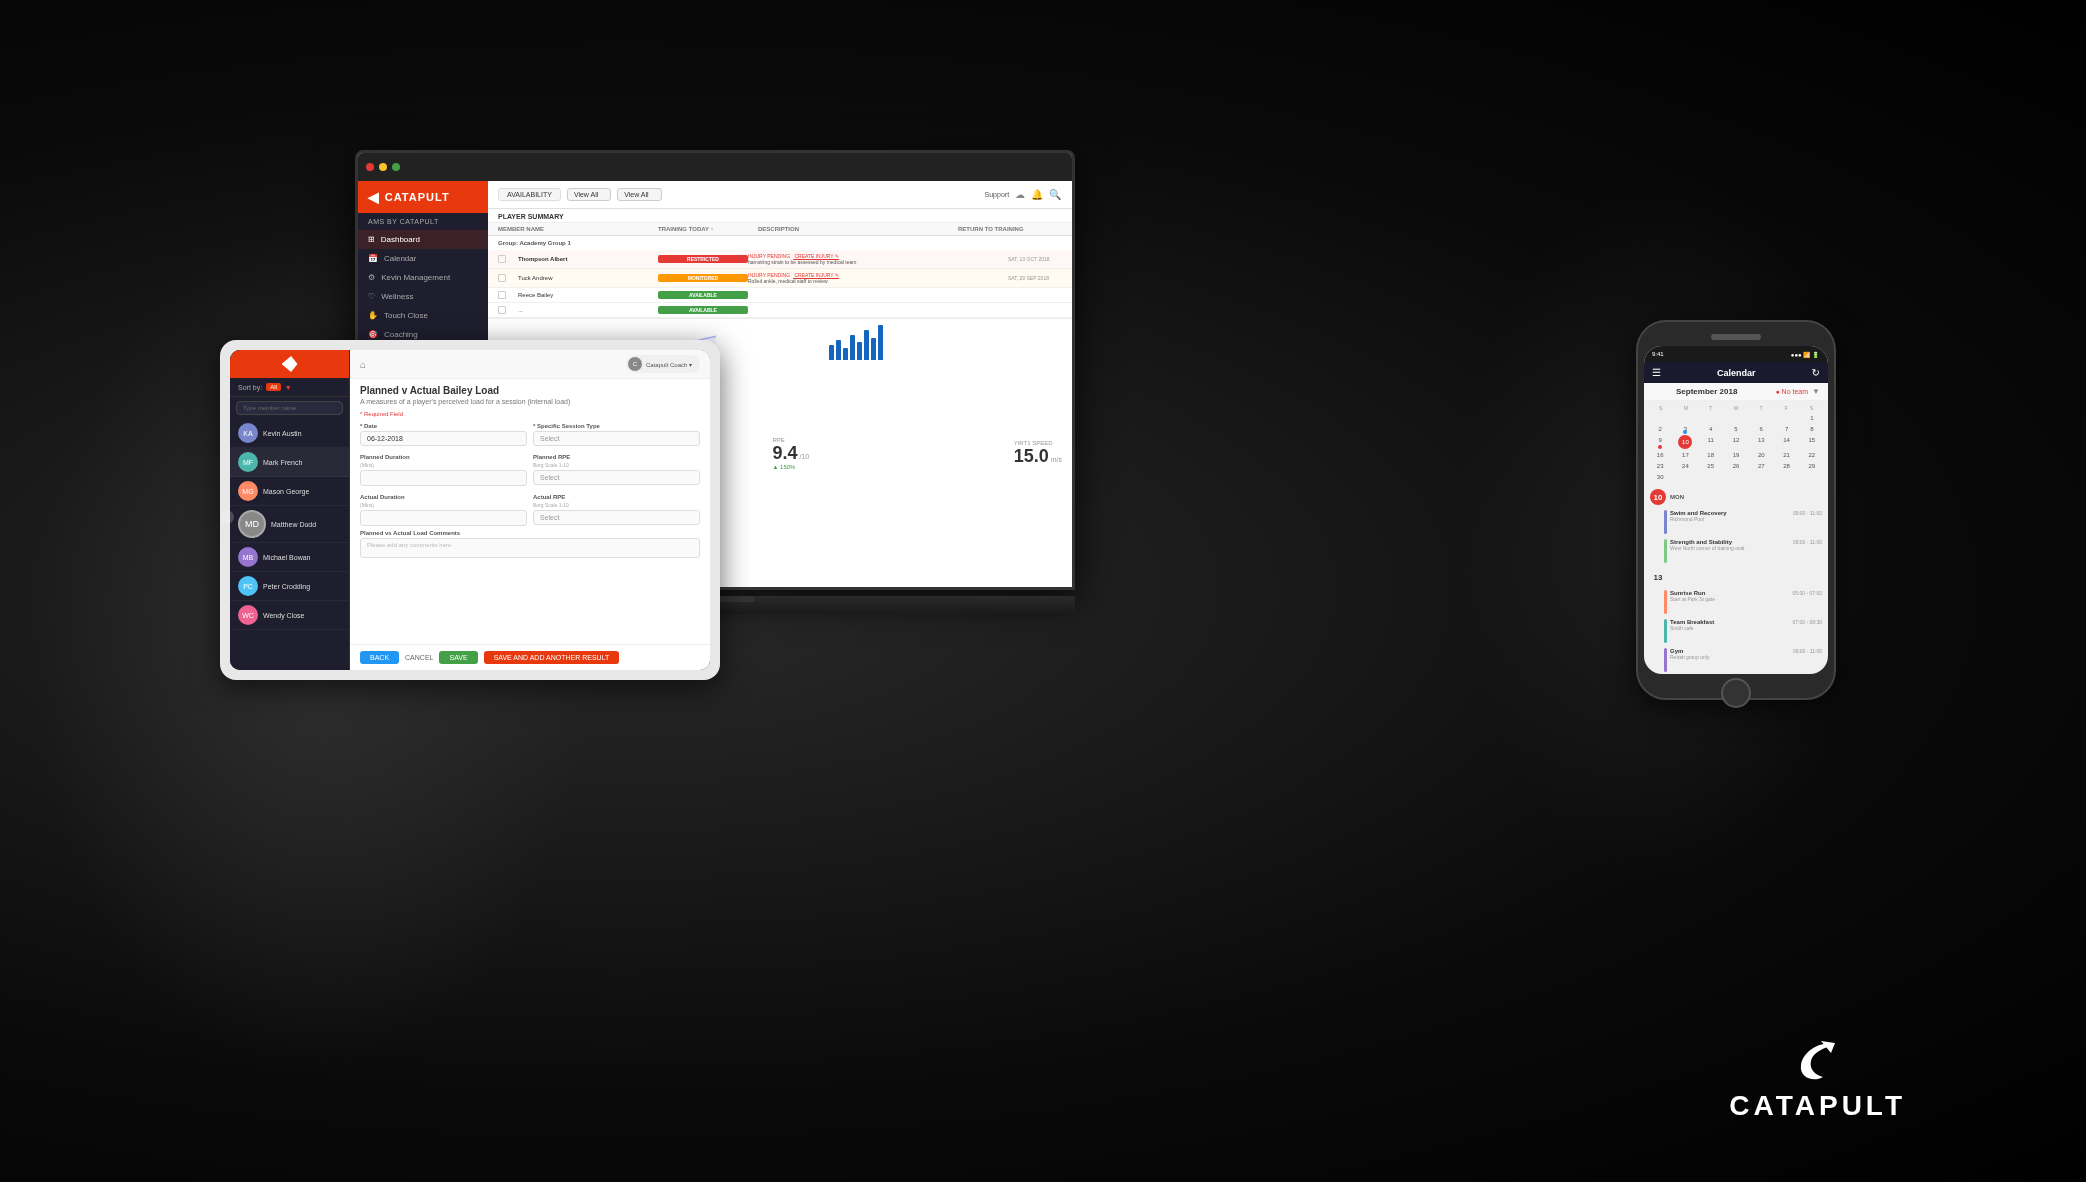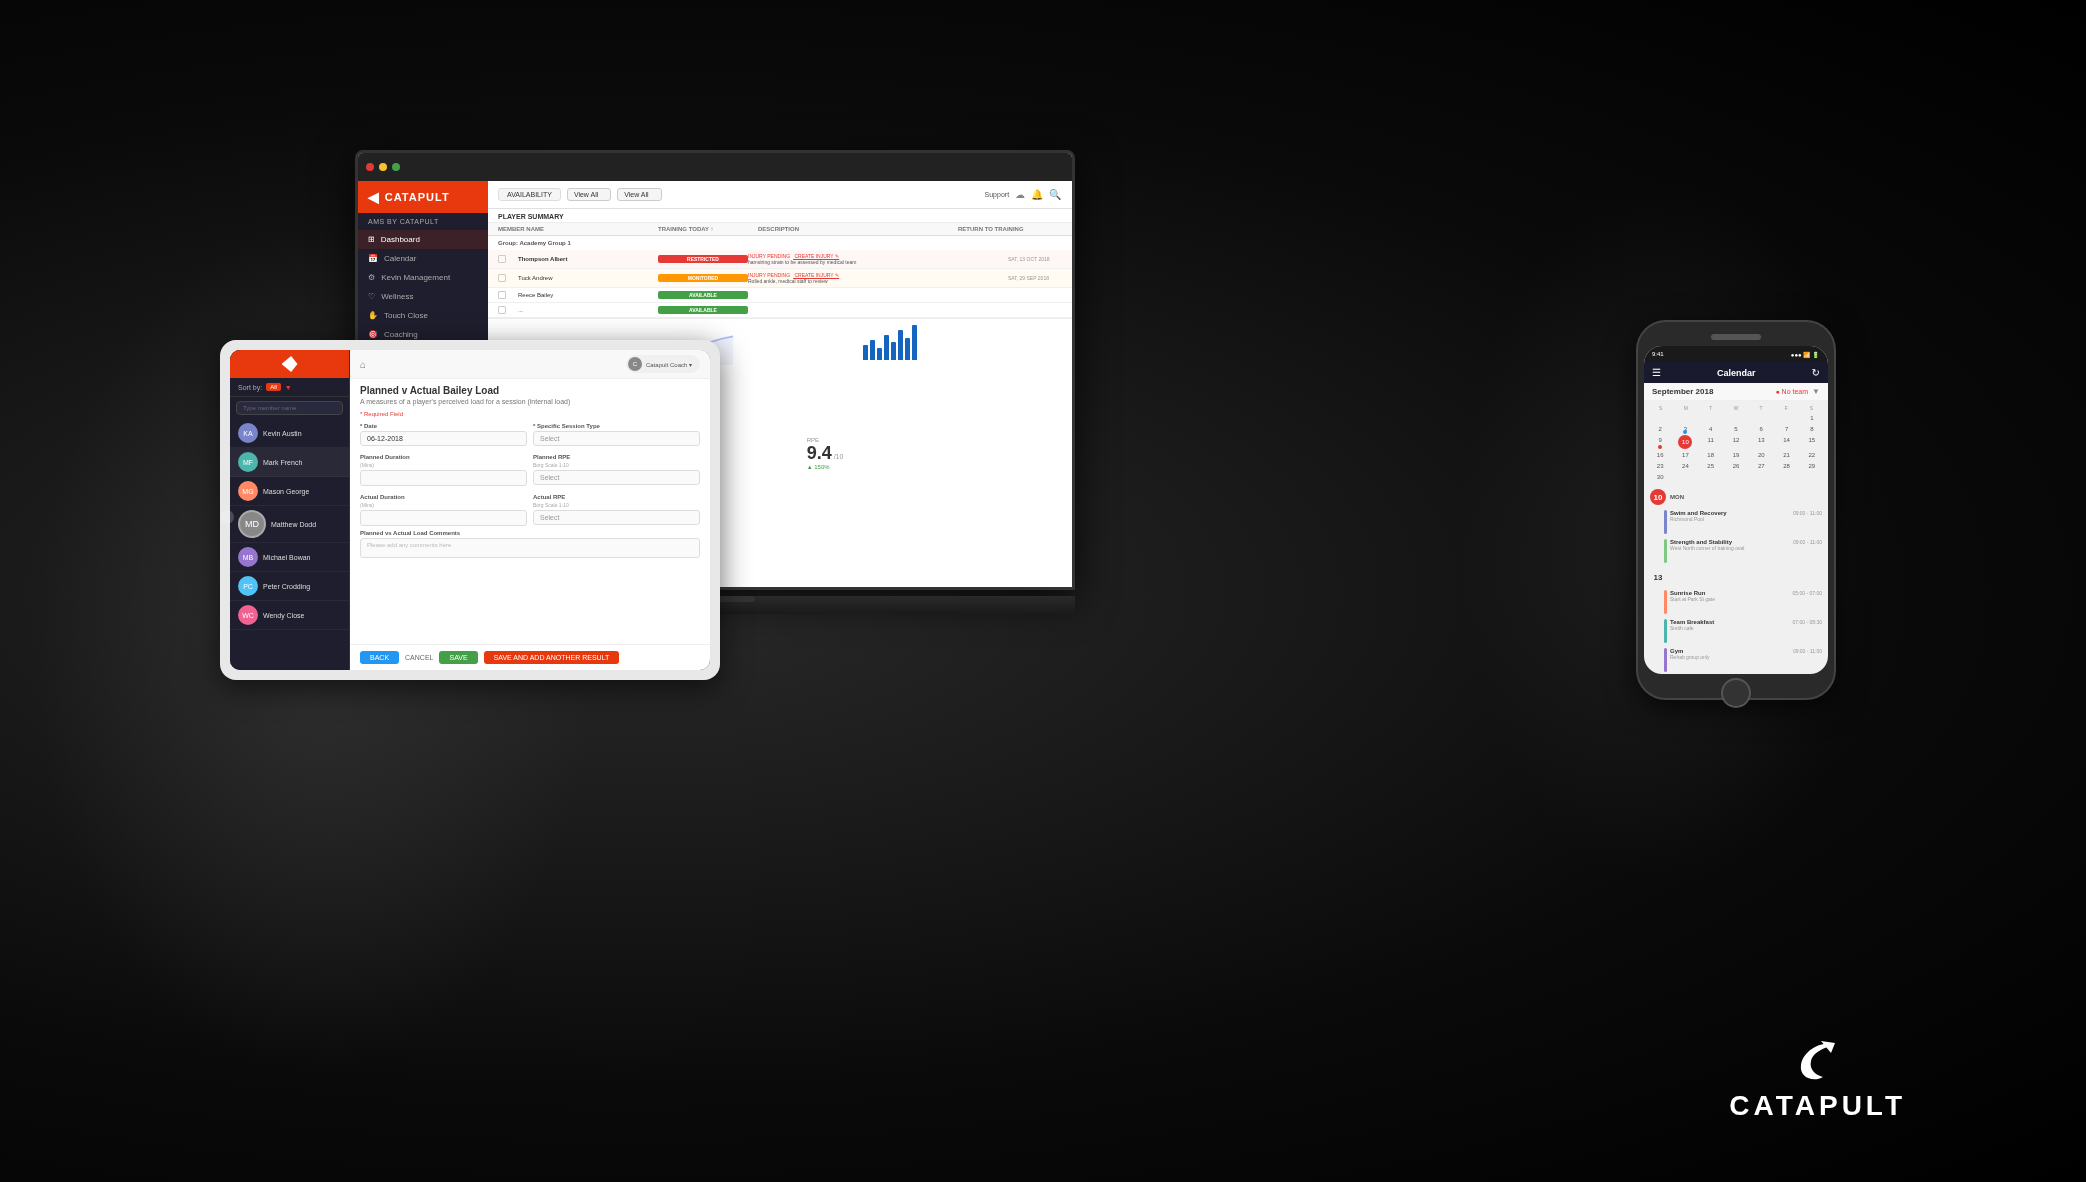--- a/index.html
+++ b/index.html
@@ -597,20 +597,21 @@
       align-items: center;
       justify-content: space-between;
       border-bottom: 1px solid #eee;
       background: #f8f8f8;
     }
 
     .phone-month-text {
       font-size: 8px;
       font-weight: bold;
       color: #333;
+      margin-left: 24px;
     }
 
     .phone-calendar {
       padding: 2px 4px;
     }
 
     .phone-cal-header {
       display: grid;
       grid-template-columns: repeat(7, 1fr);
       text-align: center;
@@ -884,20 +885,27 @@
             <div style="flex:1; position:relative;">
               <div class="bar-chart">
                 <div class="bar" style="height:15px;"></div>
                 <div class="bar" style="height:20px;"></div>
                 <div class="bar" style="height:12px;"></div>
                 <div class="bar" style="height:25px;"></div>
                 <div class="bar" style="height:18px;"></div>
                 <div class="bar" style="height:30px;"></div>
                 <div class="bar" style="height:22px;"></div>
                 <div class="bar" style="height:35px;"></div>
+              </div>
+            </div>
+            <div style="display:flex; flex-direction:column; justify-content:center; align-items:flex-start;">
+              <span style="font-size:6px; color:#999; text-transform:uppercase;">YIRT1 SPEED</span>
+              <div style="display:flex; align-items:baseline; gap:2px;">
+                <span style="font-size:18px; font-weight:bold; color:#333;">15.0</span>
+                <span style="font-size:7px; color:#999;">m/s</span>
               </div>
             </div>
           </div>
         </div>
       </div>
     </div>
   </div>
   <div class="laptop-base"></div>
 </div>
 

